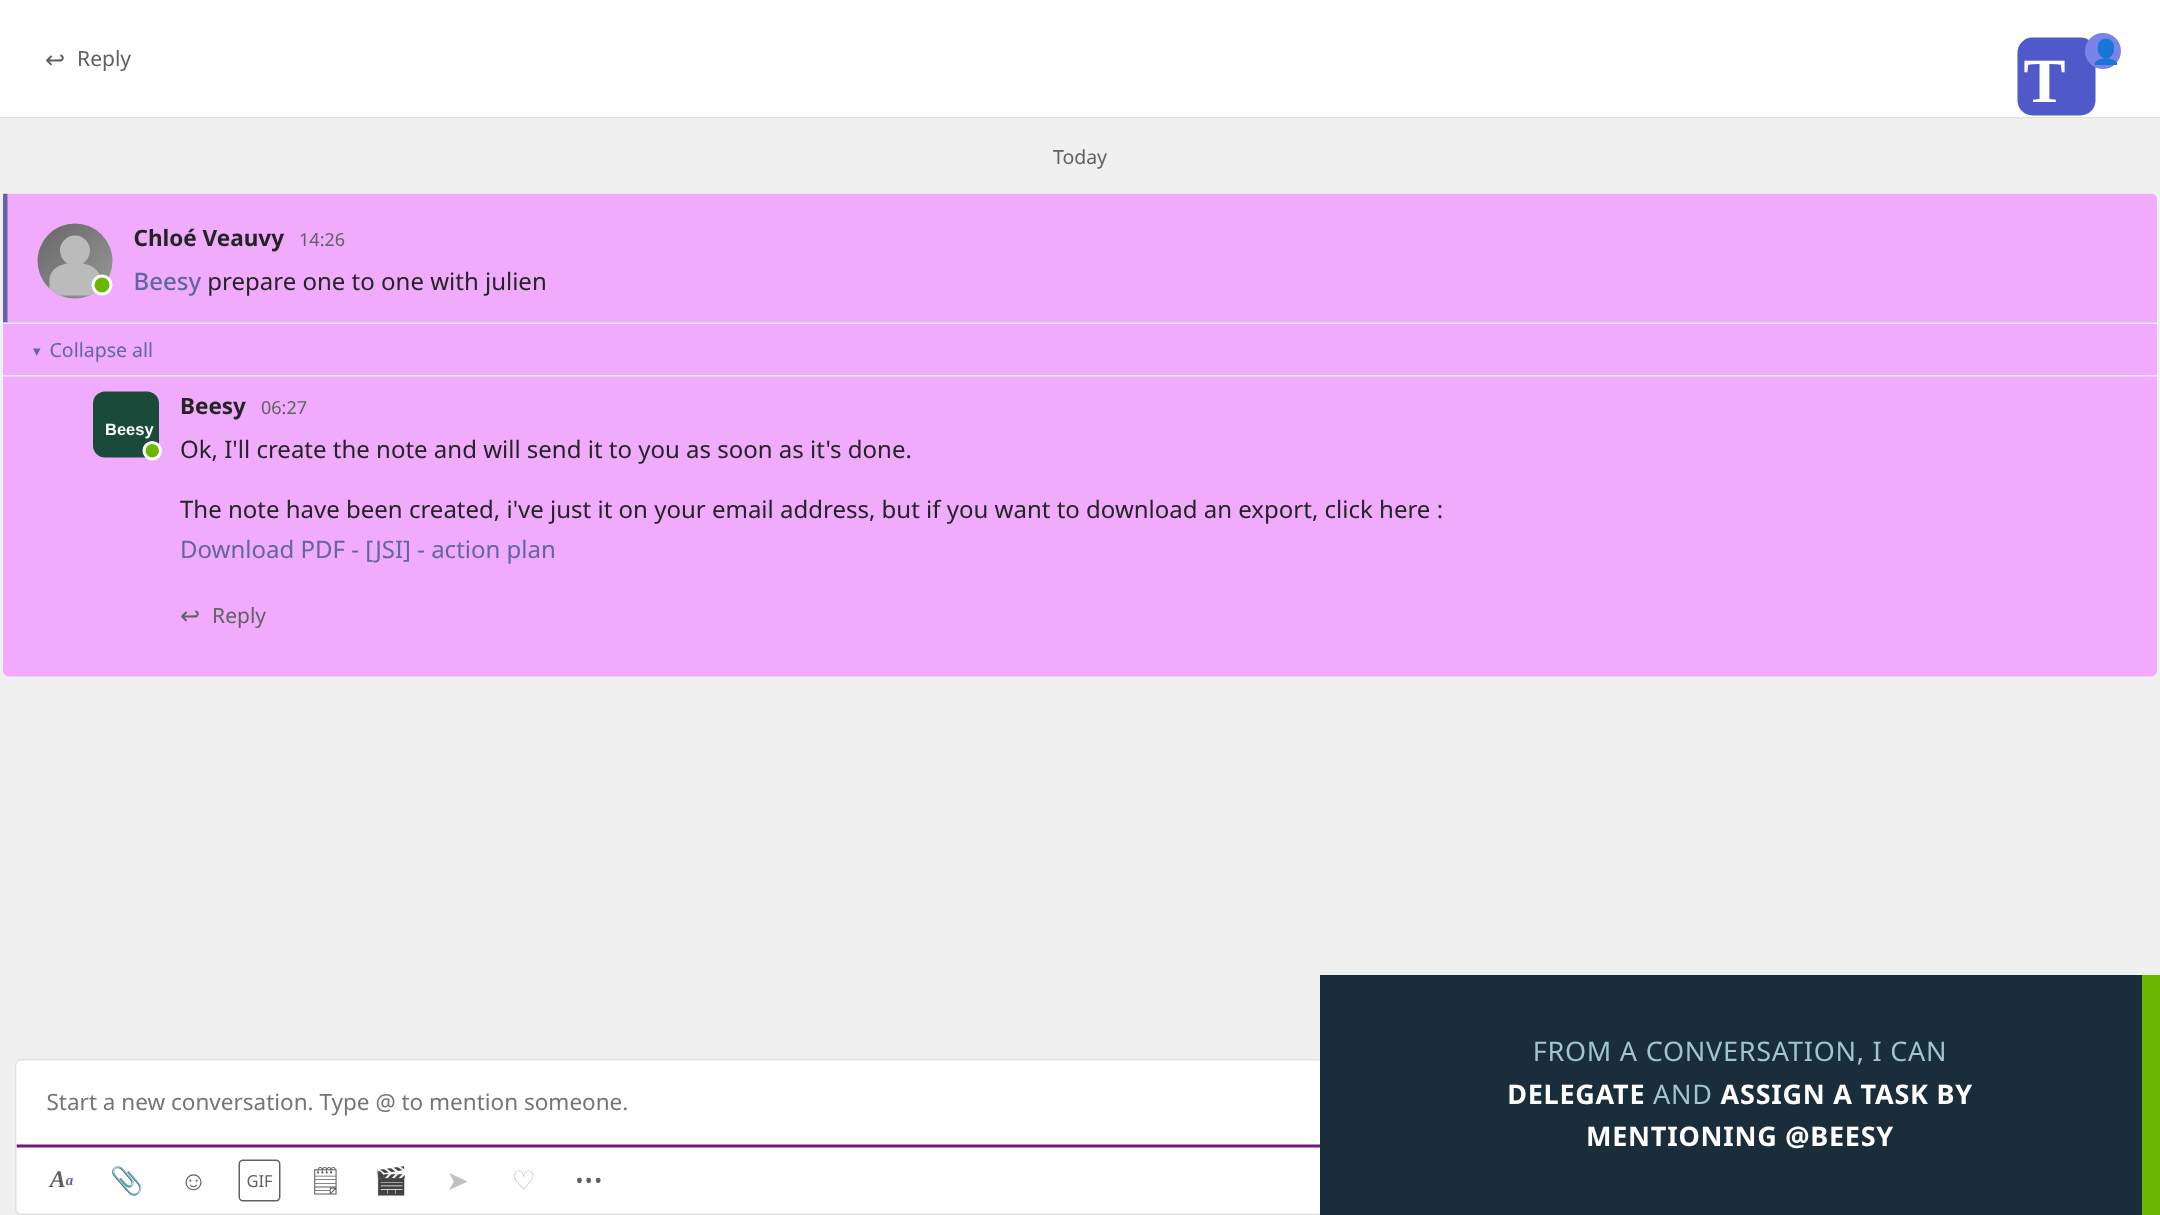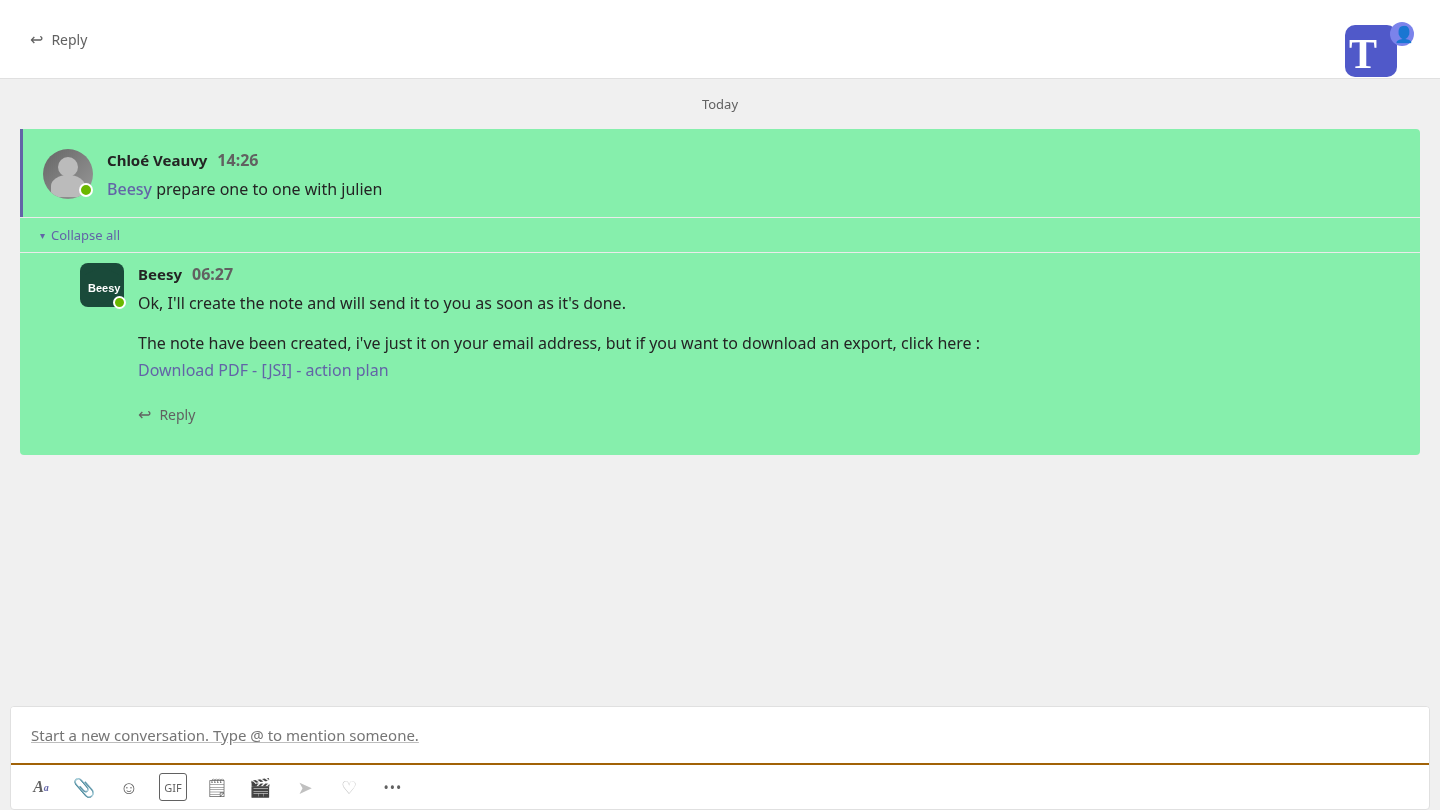--- a/index.html
+++ b/index.html
@@ -56,22 +56,22 @@
     
     .chat-area {
       flex: 1;
       background: #f0f0f0;
       overflow-y: auto;
       padding: 0 0 10px 0;
     }
 
     
     .message-thread {
-      background: #86efac;
-      margin: 0 20px;
+      background: #f0abfc;
+      margin: 0 2px;
       border-radius: 4px;
       border-left: none;
       padding: 0;
     }
 
     .main-message {
       display: flex;
       align-items: flex-start;
       padding: 20px 20px 16px 20px;
       border-left: 3px solid #6264a7;
@@ -137,23 +137,22 @@
       margin-bottom: 6px;
     }
 
     .sender-name {
       font-weight: 700;
       font-size: 15px;
       color: #242424;
     }
 
     .message-time {
-      font-size: 16px;
+      font-size: 12px;
       color: #616161;
-      font-weight: bold;
     }
 
     .message-text {
       font-size: 16px;
       color: #242424;
       line-height: 1.5;
     }
 
     .mention {
       color: #6264a7;
@@ -262,22 +261,21 @@
     }
 
     .input-field {
       width: 100%;
       padding: 18px 20px;
       font-size: 15px;
       color: #bdbdbd;
       border: none;
       outline: none;
       font-family: inherit;
-      border-bottom: 2px solid #a16207;
-      text-decoration: underline;
+      border-bottom: 2px solid #701a75;
     }
 
     .input-toolbar {
       display: flex;
       align-items: center;
       padding: 8px 16px;
       gap: 16px;
     }
 
     .toolbar-icon {
@@ -428,14 +426,24 @@
         <div class="toolbar-icon" style="font-size:11px; font-weight:normal; border:1.5px solid #616161; padding:2px 4px; border-radius:3px;">GIF</div>
         <div class="toolbar-icon">🗒</div>
         <div class="toolbar-icon">🎬</div>
         <div class="toolbar-icon" style="color:#c0c0c0;">➤</div>
         <div class="toolbar-icon" style="color:#c0c0c0;">♡</div>
         <div class="toolbar-icon" style="letter-spacing:1px; font-size:14px;">•••</div>
       </div>
     </div>
   </div>
 
+  <div class="promo-panel">
+    <div class="promo-text">
+      <span>FROM A CONVERSATION, I CAN</span><br>
+      <strong>DELEGATE</strong>
+      <span> AND </span>
+      <strong>ASSIGN A TASK BY</strong><br>
+      <strong>MENTIONING @BEESY</strong>
+    </div>
+    <div class="green-accent"></div>
+  </div>
 
 </div>
 
 </body></html>

